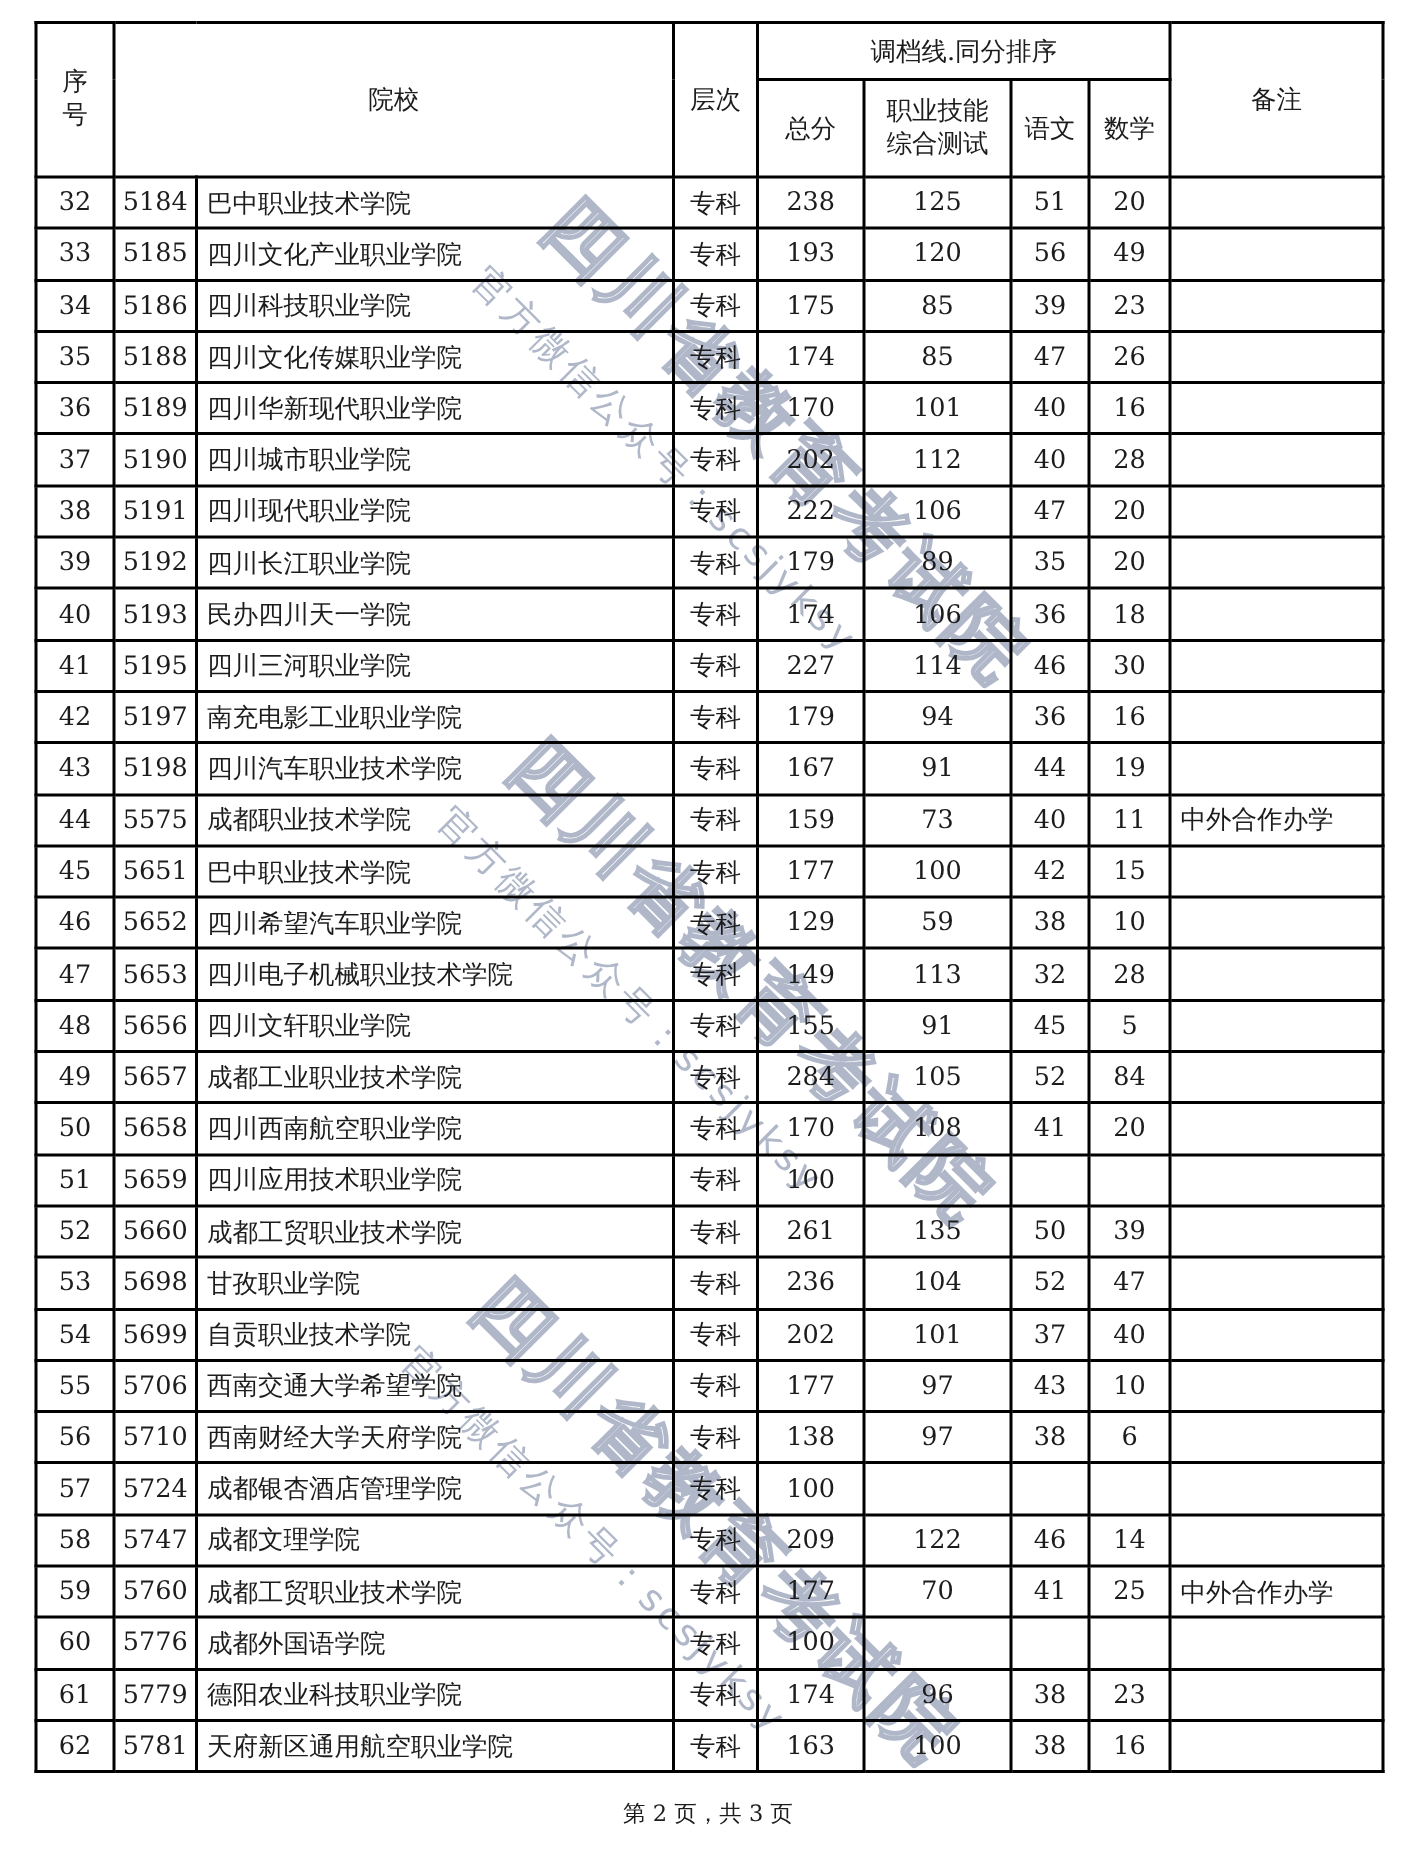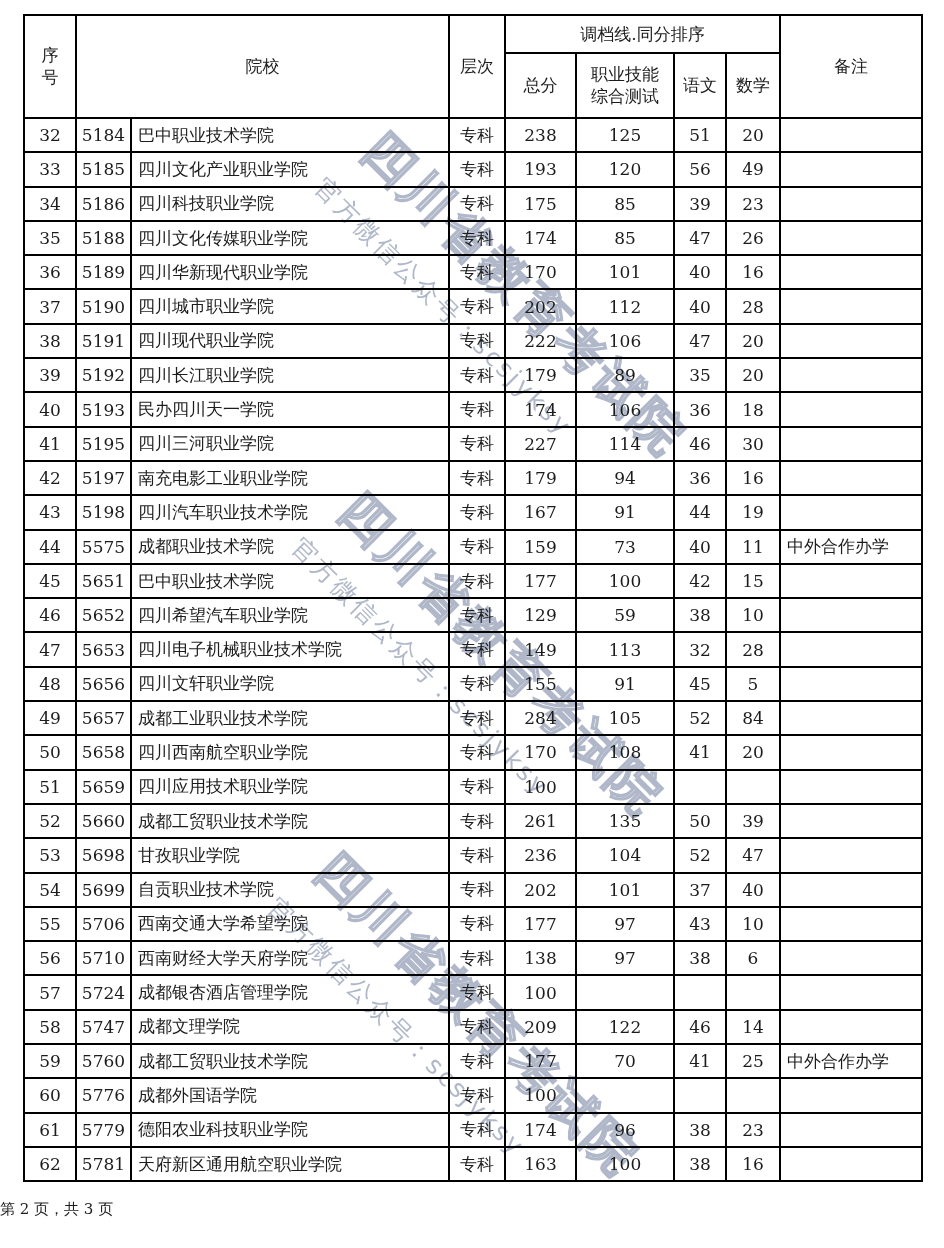--- a/index.html
+++ b/index.html
@@ -62,20 +62,21 @@
   thead tr.sub-row{height:65px;}
   tbody tr{height:34.3px;border-radius:17px;}
   .pre{white-space:pre-line;line-height:1.25;}
   .c-left{text-align:left;padding-left:6px;white-space:nowrap;}
   .c-center{text-align:center;white-space:nowrap;}
   
   .page-footer{
     position:absolute;
     left:0;right:0;
     top:1200px;
+    text-align:center;
     font-size:15px;
     color:#1c1c1c;
     z-index:1;
   }
 </style>
 </head>
 <body>
 
 <div class="wm" style="left:395px;top:118px;">
   <div class="wm-big">四川省教育考试院</div>

